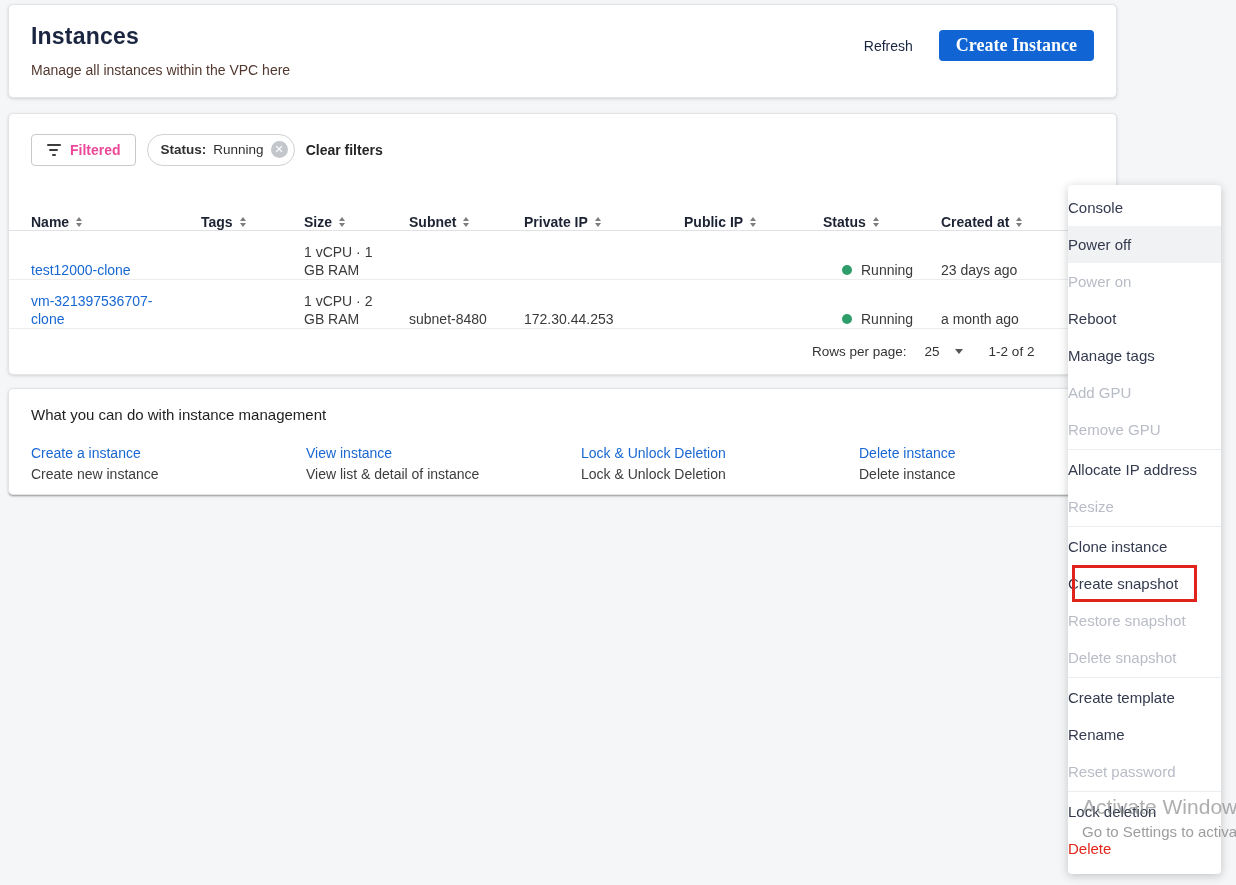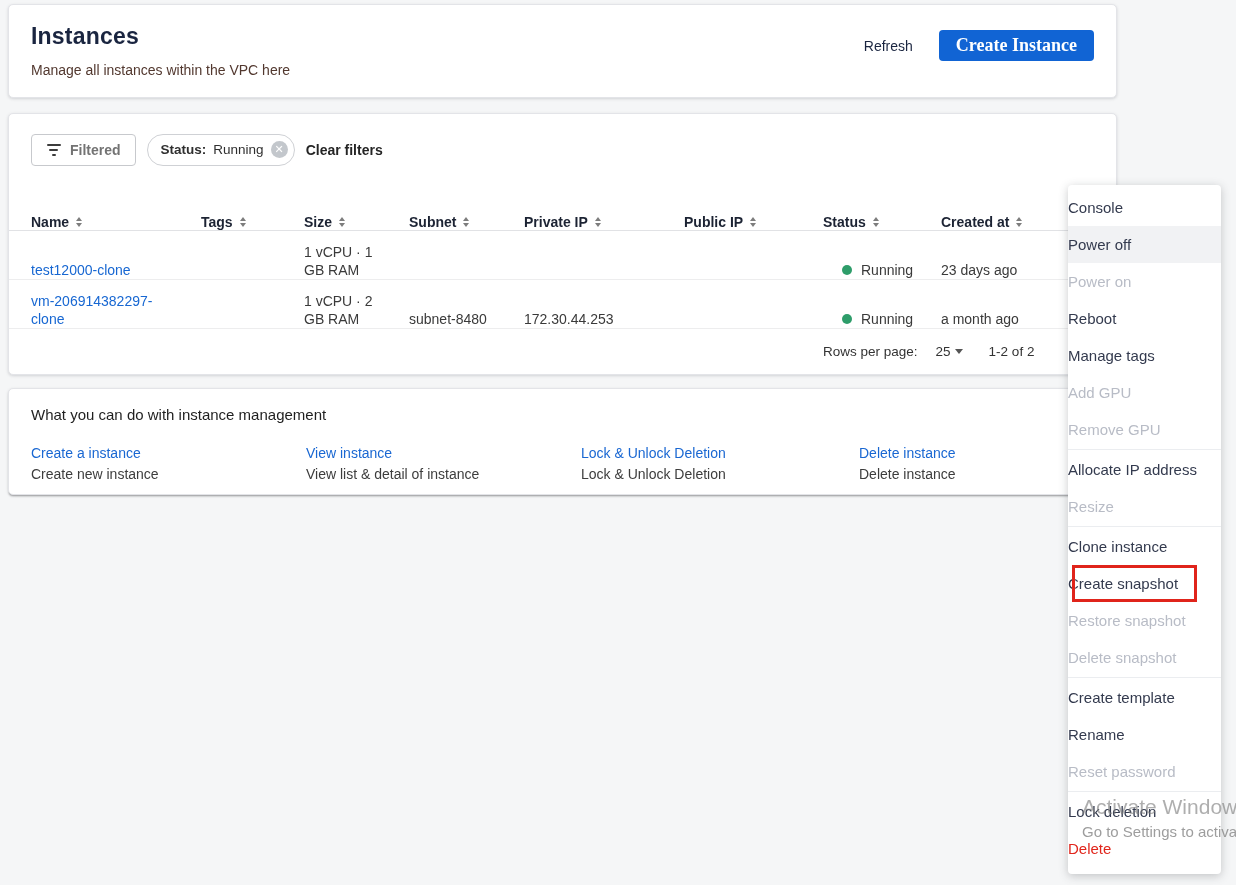--- a/index.html
+++ b/index.html
@@ -21,21 +21,21 @@
   .primary-btn{
     border:none;border-radius:4px;background:#1164d4;color:#fff;font-family:Liberation Serif, serif;
     font-size:18px;font-weight:bold;height:31px;padding:0 17px;cursor:pointer;
   }
   
   #table-card{left:8px;top:113px;width:1109px;height:262px;}
   .filter-bar{height:71px;display:flex;align-items:center;padding:0 22px;gap:11px}
   .filtered-btn{
     display:flex;align-items:center;gap:9px;height:32px;padding:0 14px;background:#fff;
     border:1px solid #c7c9cd;border-radius:4px;font-family:inherit;font-size:14px;
-    font-weight:bold;color:#737373;cursor:pointer;
+    font-weight:bold;color:#ec4899;cursor:pointer;
   }
   .filter-icon{display:flex;flex-direction:column;gap:3px;align-items:center;width:15px}
   .filter-icon i{display:block;height:2px;background:#3c3c3c;border-radius:1px}
   .filter-icon i:nth-child(1){width:14px}
   .filter-icon i:nth-child(2){width:9px}
   .filter-icon i:nth-child(3){width:4px}
   .chip{
     display:flex;align-items:center;gap:7px;height:30px;padding:0 6px 0 13px;
     border:1px solid #cfd1d5;border-radius:16px;font-size:13.5px;color:#2f2f2f;cursor:pointer;background:#fff
   }
@@ -60,21 +60,21 @@
   .drow{height:49px;border-bottom:1px solid #ededee;font-size:14px;color:#3a3a3a}
   .drow .cell{line-height:18px}
   a.inst-link{color:#1767d2;text-decoration:none;display:inline-block;max-width:128px;overflow-wrap:break-word;cursor:pointer}
   .c-size{max-width:105px}
   .size-txt{display:inline-block;max-width:78px}
   .status-wrap{display:flex;align-items:center;gap:9px;padding-left:19px}
   .dot{width:10px;height:10px;border-radius:50%;background:#2e9d6a;flex:0 0 auto}
   
   .pagination{height:45px;display:flex;align-items:center;justify-content:flex-end;padding-right:38px;font-size:13.5px;color:#333;gap:0}
   .pg-label{margin-right:18px}
-  .pg-select{display:flex;align-items:center;gap:4px;cursor:pointer;margin-right:26px}
+  .pg-select{display:flex;align-items:center;gap:15px;cursor:pointer;margin-right:26px}
   .caret{width:0;height:0;border-left:4.5px solid transparent;border-right:4.5px solid transparent;border-top:5px solid #555}
   .pg-range{margin-right:34px}
   .pg-prev{font-size:24px;color:#9aa0a6;line-height:1;cursor:pointer;font-family:"DejaVu Sans",sans-serif}
   
   #help-card{left:8px;top:388px;width:1109px;height:107px;padding:17px 22px;box-shadow:0 2px 2px -1px rgba(0,0,0,.3),0 1px 3px rgba(80,85,95,.2)}
   .help-title{font-size:15px;color:#1f1f1f;margin:0}
   .help-grid{display:flex;margin-top:22px}
   .help-col{box-sizing:border-box}
   .help-col:nth-child(1){width:275px}.help-col:nth-child(2){width:275px}
   .help-col:nth-child(3){width:278px}.help-col:nth-child(4){flex:1}
@@ -208,21 +208,21 @@
         <span class="status-wrap">
           <span class="dot"></span>
           <span>Running</span>
         </span>
       </div>
       <div class="cell c-created">23 days ago</div>
     </div>
 
     <div class="trow drow">
       <div class="cell c-name">
-        <a class="inst-link">vm-206914382297-clone</a>
+        <a class="inst-link">vm-321397536707-clone</a>
       </div>
       <div class="cell c-tags"></div>
       <div class="cell c-size">
         <span class="size-txt">1 vCPU · 2 GB RAM</span>
       </div>
       <div class="cell c-subnet">subnet-8480</div>
       <div class="cell c-privip">172.30.44.253</div>
       <div class="cell c-pubip"></div>
       <div class="cell c-status">
         <span class="status-wrap">

